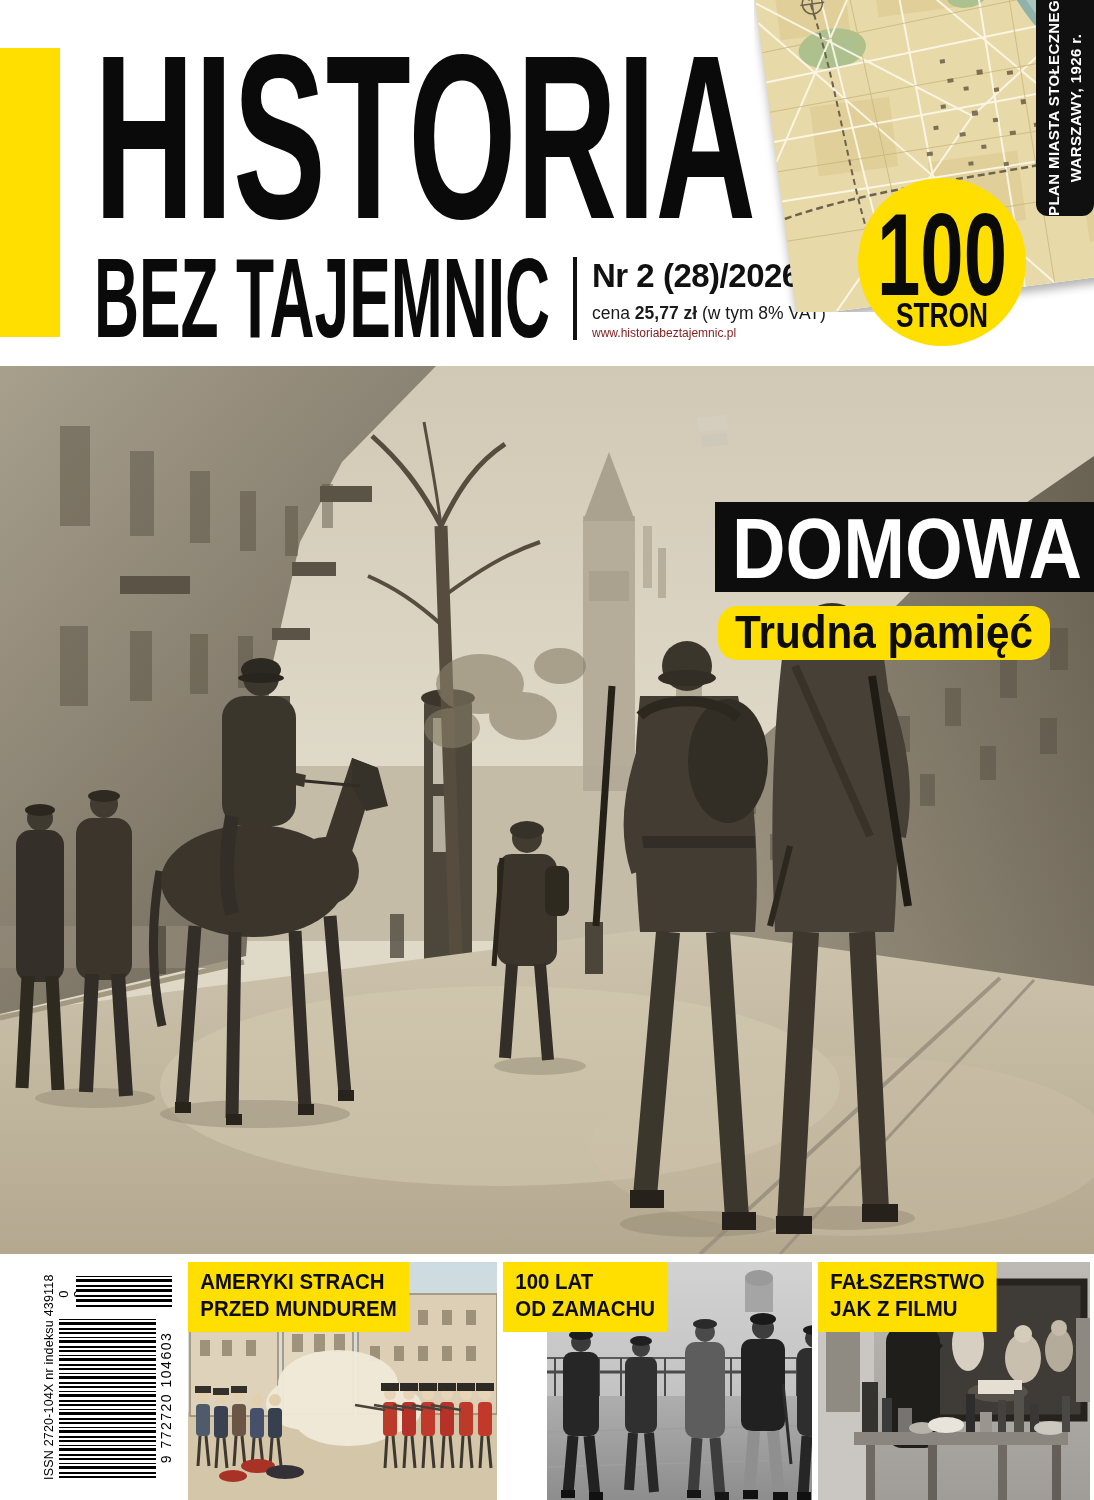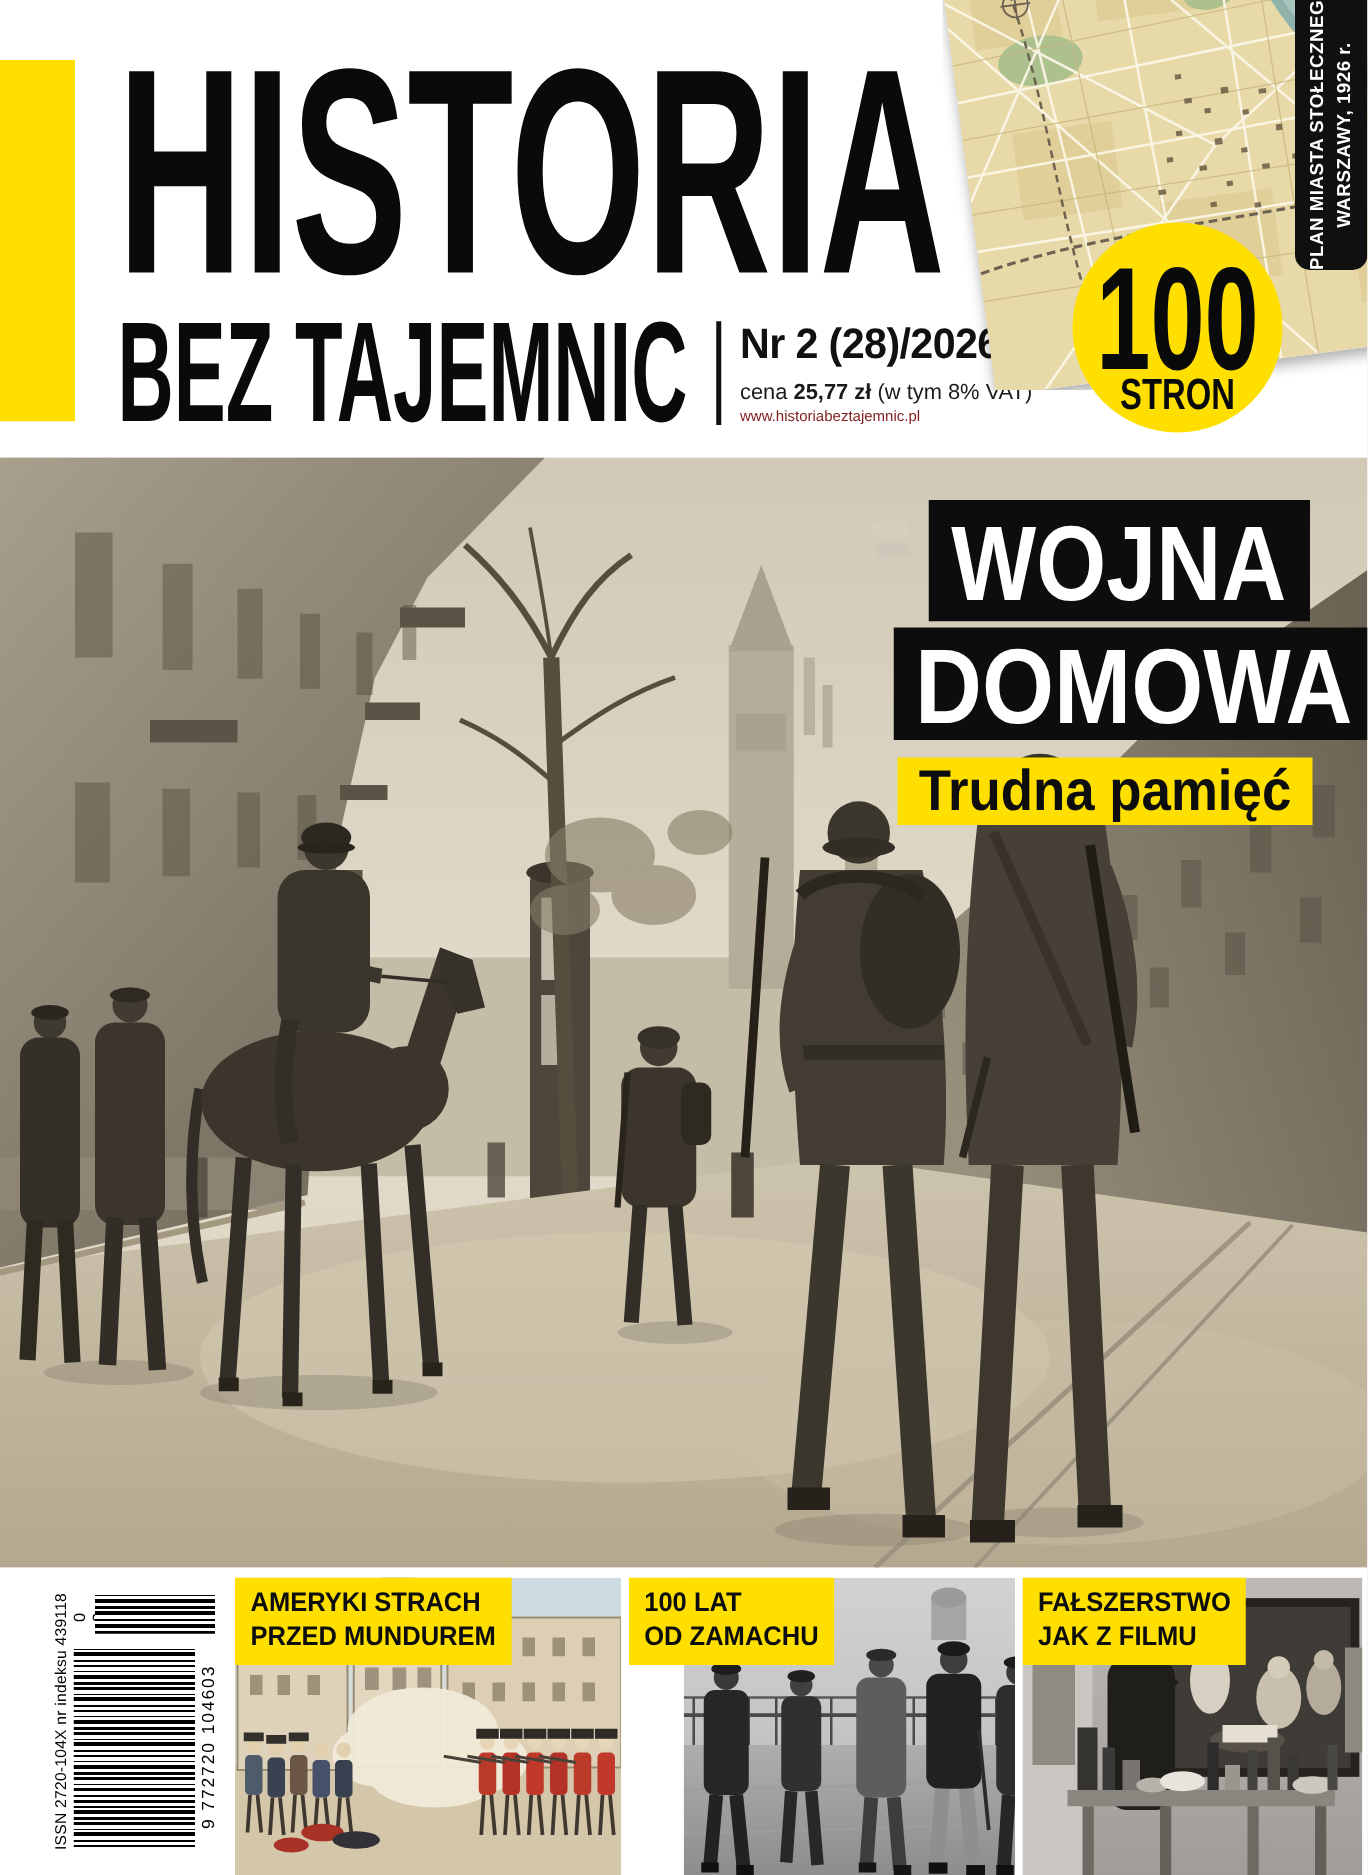--- a/index.html
+++ b/index.html
@@ -33,21 +33,21 @@
 
   
   .badge { position:absolute; left:858px; top:178px; width:168px; height:168px;
            background:#ffdf00; border-radius:50%; z-index:6; }
 
   
   .photo { position:absolute; left:0; top:366px; width:1094px; height:888px; z-index:1; }
 
   
   .box-black { position:absolute; background:#0d0d0d; z-index:3; }
-  .box-yellow { position:absolute; background:#ffdf00; z-index:3; }
+  .box-yellow { position:absolute; background:#ffdf00; z-index:3;border-radius:19px; }
 
   
   .teaser { position:absolute; top:1262px; height:271px; overflow:hidden; z-index:2; }
   .t1 { left:188px; width:309px; }
   .t2 { left:503px; width:309px;padding-left:44px; }
   .t3 { left:818px; width:272px; }
   .teaser-label { position:absolute; top:0; left:0; background:#ffdf00; color:#0d0d0d;
                   font-weight:700; font-size:21.5px; line-height:1.26; padding:7px 13px 9px;
                   transform:scaleX(.95); transform-origin:0 0; white-space:nowrap; z-index:2; }
   .teaser-label span { display:block; }
@@ -361,25 +361,20 @@
     </g>
 
     <g transform="rotate(-6 714 60)">
       <rect x="698" y="50" width="30" height="14" fill="#d6d0c2"></rect>
       <rect x="700" y="68" width="26" height="12" fill="#cfc9bb"></rect>
     </g>
 
     <rect width="1094" height="888" fill="#c3b598" opacity=".06"></rect>
   </svg>
 
-  <div class="box-black" style="left:743px; top:400px; width:305px; height:97px;">
-    <svg width="305" height="97">
-      <text x="152" y="80" text-anchor="middle" font-size="85" font-weight="700" fill="#ffffff" textLength="268" lengthAdjust="spacingAndGlyphs">WOJNA</text>
-    </svg>
-  </div>
   <div class="box-black" style="left:683px; top:502px; width:385px; height:90px;margin-left:32px;">
     <svg width="385" height="90">
       <text x="192" y="76" text-anchor="middle" font-size="85" font-weight="700" fill="#ffffff" textLength="350" lengthAdjust="spacingAndGlyphs">DOMOWA</text>
     </svg>
   </div>
   <div class="box-yellow" style="left:718px; top:606px; width:332px; height:54px;">
     <svg width="332" height="54">
       <text x="166" y="42" text-anchor="middle" font-size="46" font-weight="700" fill="#0d0d0d" textLength="298" lengthAdjust="spacingAndGlyphs">Trudna pamięć</text>
     </svg>
   </div>

